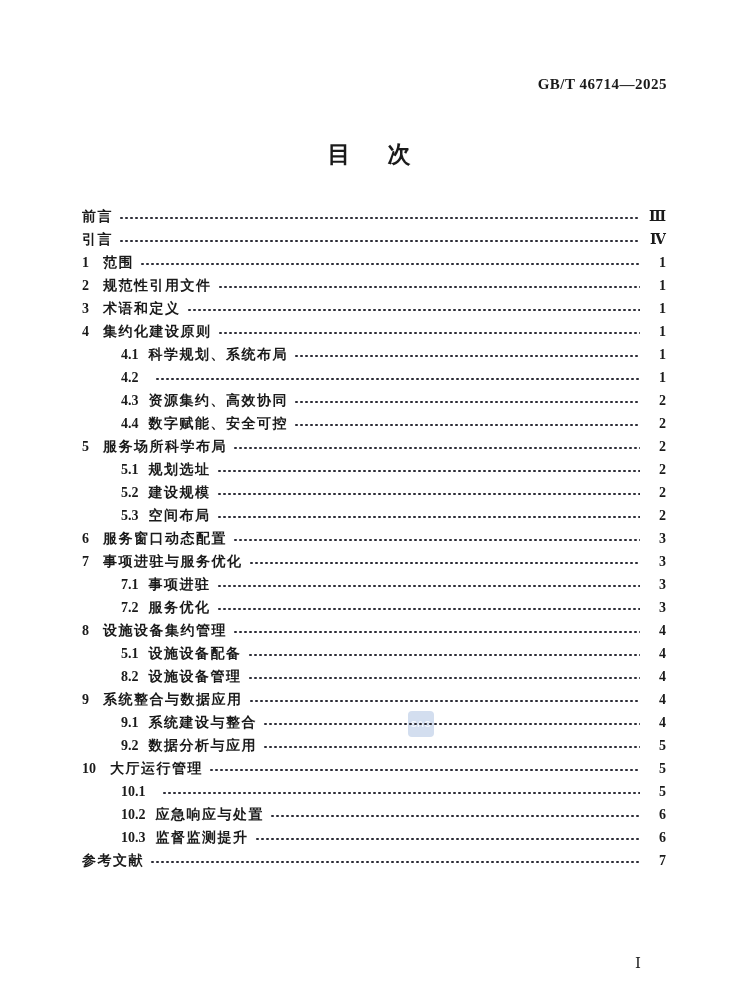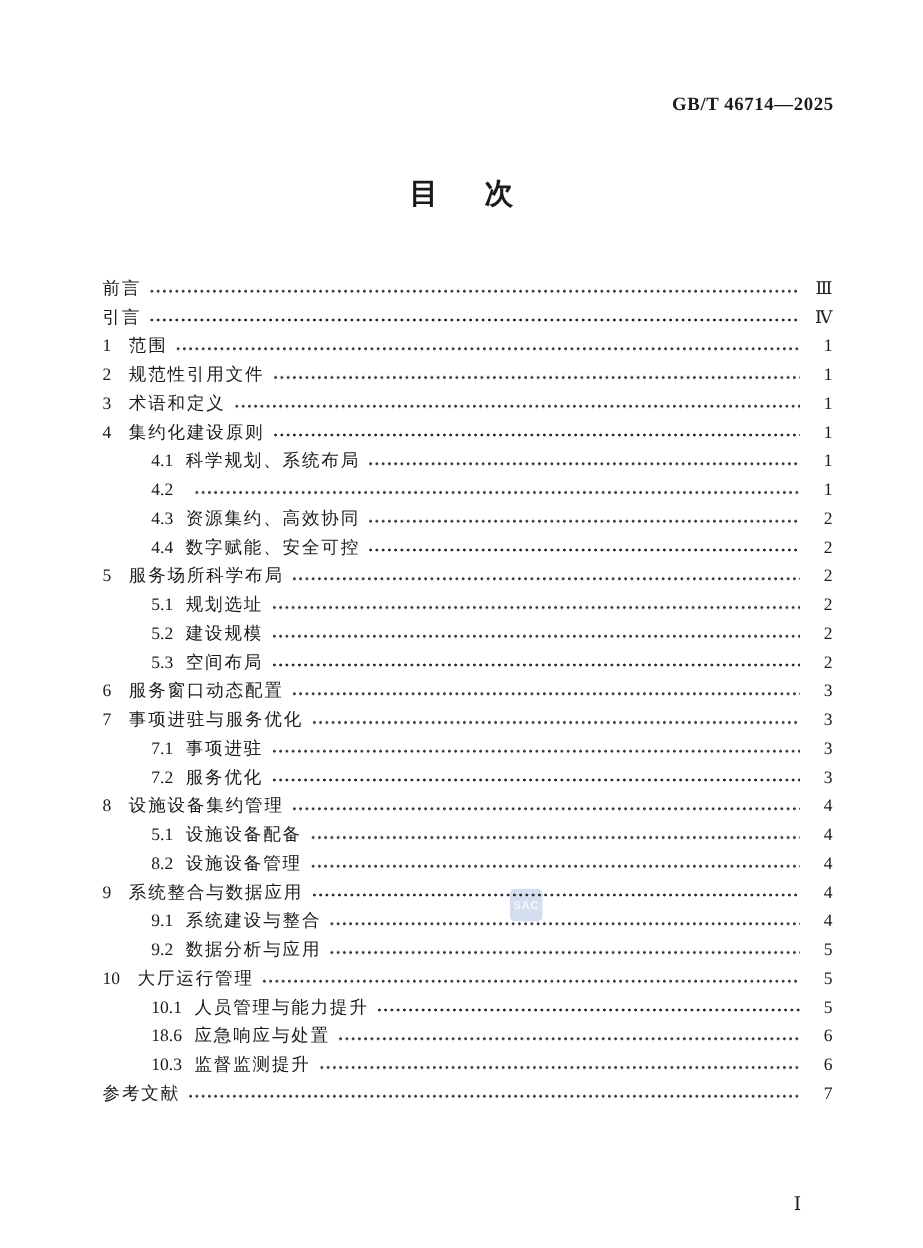--- a/index.html
+++ b/index.html
@@ -41,22 +41,23 @@
     font-weight: bold;
     font-size: 9px;
     letter-spacing: 0.5px;
     display: flex;
     align-items: center;
     justify-content: center;
     z-index: 0;
   }
   .toc {
     position: absolute;
-    top: 220px; left: 82px; right: 72px;
+    top: 205px; left: 82px; right: 72px;
     z-index: 1;
+    font-weight: bold;
   }
   .toc-row {
     display: flex;
     align-items: center;
     height: 23px;
     font-size: 14px;
     line-height: 23px;
   }
   .toc-row.level2 { padding-left: 15px; }
   .toc-num { margin-right: 14px; white-space: nowrap; }
@@ -241,26 +242,25 @@
     <span class="toc-page">5</span>
   </div>
     <div class="toc-row level1">
     <span class="toc-num">10</span>
     <span class="toc-label">大厅运行管理</span>
     <span class="dot-leader"></span>
     <span class="toc-page">5</span>
   </div>
     <div class="toc-row level2">
     <span class="toc-num">10.1</span>
-    <span class="toc-label">人员管理与能力提升</span>
     <span class="dot-leader"></span>
     <span class="toc-page">5</span>
   </div>
     <div class="toc-row level2">
-    <span class="toc-num">18.6</span>
+    <span class="toc-num">10.2</span>
     <span class="toc-label">应急响应与处置</span>
     <span class="dot-leader"></span>
     <span class="toc-page">6</span>
   </div>
     <div class="toc-row level2">
     <span class="toc-num">10.3</span>
     <span class="toc-label">监督监测提升</span>
     <span class="dot-leader"></span>
     <span class="toc-page">6</span>
   </div>

